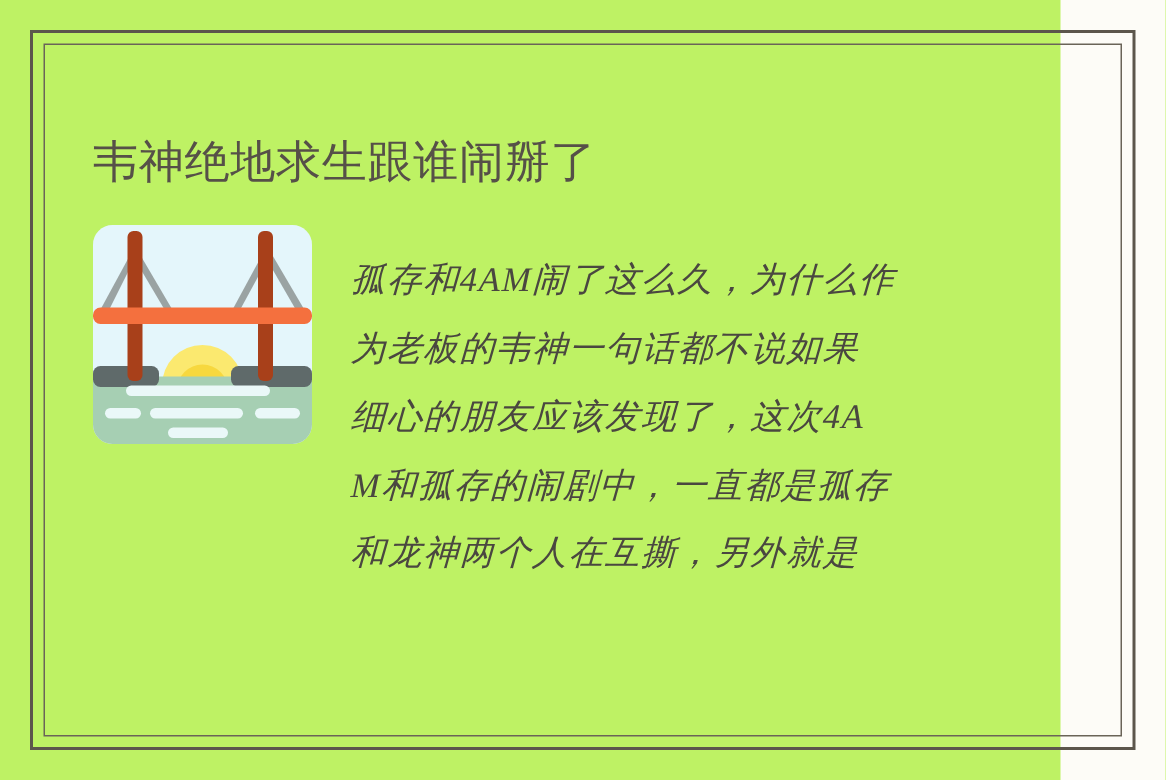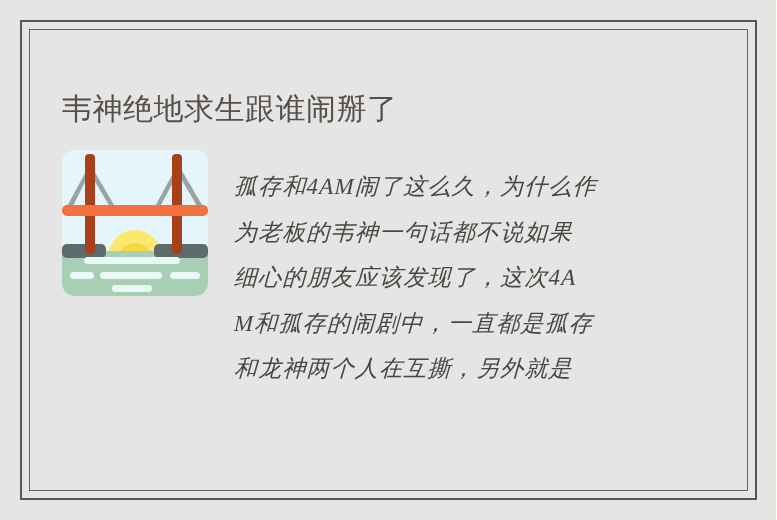--- a/index.html
+++ b/index.html
@@ -10,23 +10,23 @@
     width: 777px;
     height: 520px;
     background: #fdfcf7;
     font-family: "Liberation Sans", "DejaVu Sans", sans-serif;
     overflow: hidden;
   }
 
   
   #page {
     position: relative;
-    width: 776px;
+    width: 707px;
     height: 520px;
-    background: #e5e5e5;
+    background: #bef264;
   }
 
   .frame-outer {
     position: absolute;
     left: 20px;
     top: 20px;
     width: 737px;
     height: 480px;
     border: 2px solid #5c564c;
     box-sizing: border-box;

